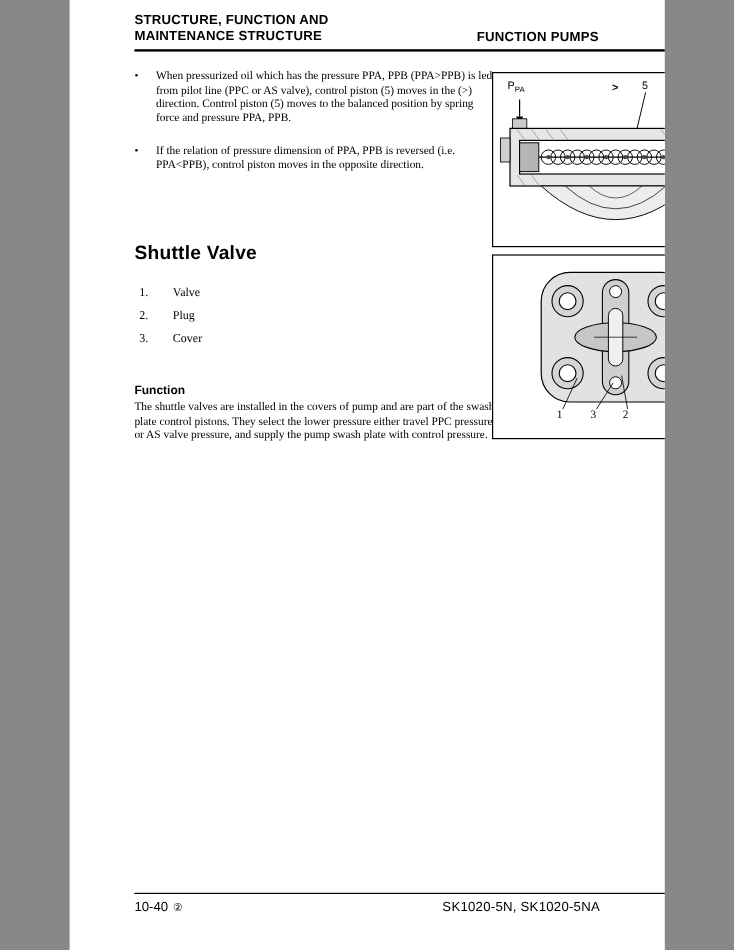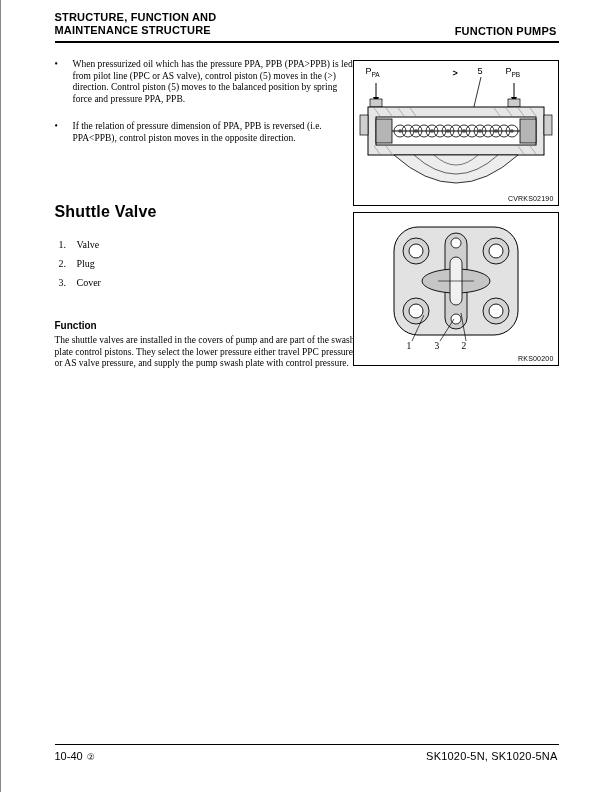--- a/index.html
+++ b/index.html
@@ -1,19 +1,19 @@
 <!DOCTYPE html>
 <html><head>
 <meta charset="utf-8">
 <style>
   * { margin:0; padding:0; box-sizing:border-box; }
   html,body { background:#888; }
   body { font-family:"Liberation Sans", sans-serif; }
   .page {
-    position:relative; width:611px; height:792px; background:#ffffff;
+    position:relative; width:496px; height:792px; background:#ffffff;
     margin:0 auto; overflow:hidden; color:#000;
   }
 
   
   .header-left { position:absolute; left:54px; top:11px; font-size:11px; font-weight:bold; line-height:13px; letter-spacing:.2px; }
   .header-right { position:absolute; right:55px; top:25px; font-size:11px; font-weight:bold; letter-spacing:.2px; }
   .rule-top { position:absolute; left:54px; top:41px; width:504px; height:2px; background:#000; }
 
   
   .body-col { position:absolute; left:54px; top:59px; width:300px;
@@ -21,21 +21,21 @@
   .bullet-item { display:flex; }
   .bullet-item + .bullet-item { margin-top:16px; }
   .bullet-glyph { flex:0 0 18px; }
   .para-indent { padding-left:18px; margin-top:9px; }
 
   .section-title { position:absolute; left:54px; top:203px; font-size:16px; font-weight:bold; letter-spacing:.2px; }
 
   .parts-list { position:absolute; left:58px; top:239px; font-family:"Liberation Serif", serif; font-size:10px; }
   .part-row { display:flex; margin-bottom:8px; }
   .part-num { width:16px; }
-  .part-label { margin-left:2px; }
+  .part-label { margin-left:12px; }
 
   .function-heading { position:absolute; left:54px; top:320px; font-size:10px; font-weight:bold; }
   .function-text { position:absolute; left:54px; top:335px; width:306px;
                    font-family:"Liberation Serif", serif; font-size:9.5px; line-height:11.5px; }
 
   
   .figure { position:absolute; background:#fff; border:1px solid #000; }
   #figure1 { left:352px; top:60px;  width:206px; height:146px; }
   #figure2 { left:352px; top:212px; width:206px; height:154px; }
   .figure svg { position:absolute; left:0; top:0; }

